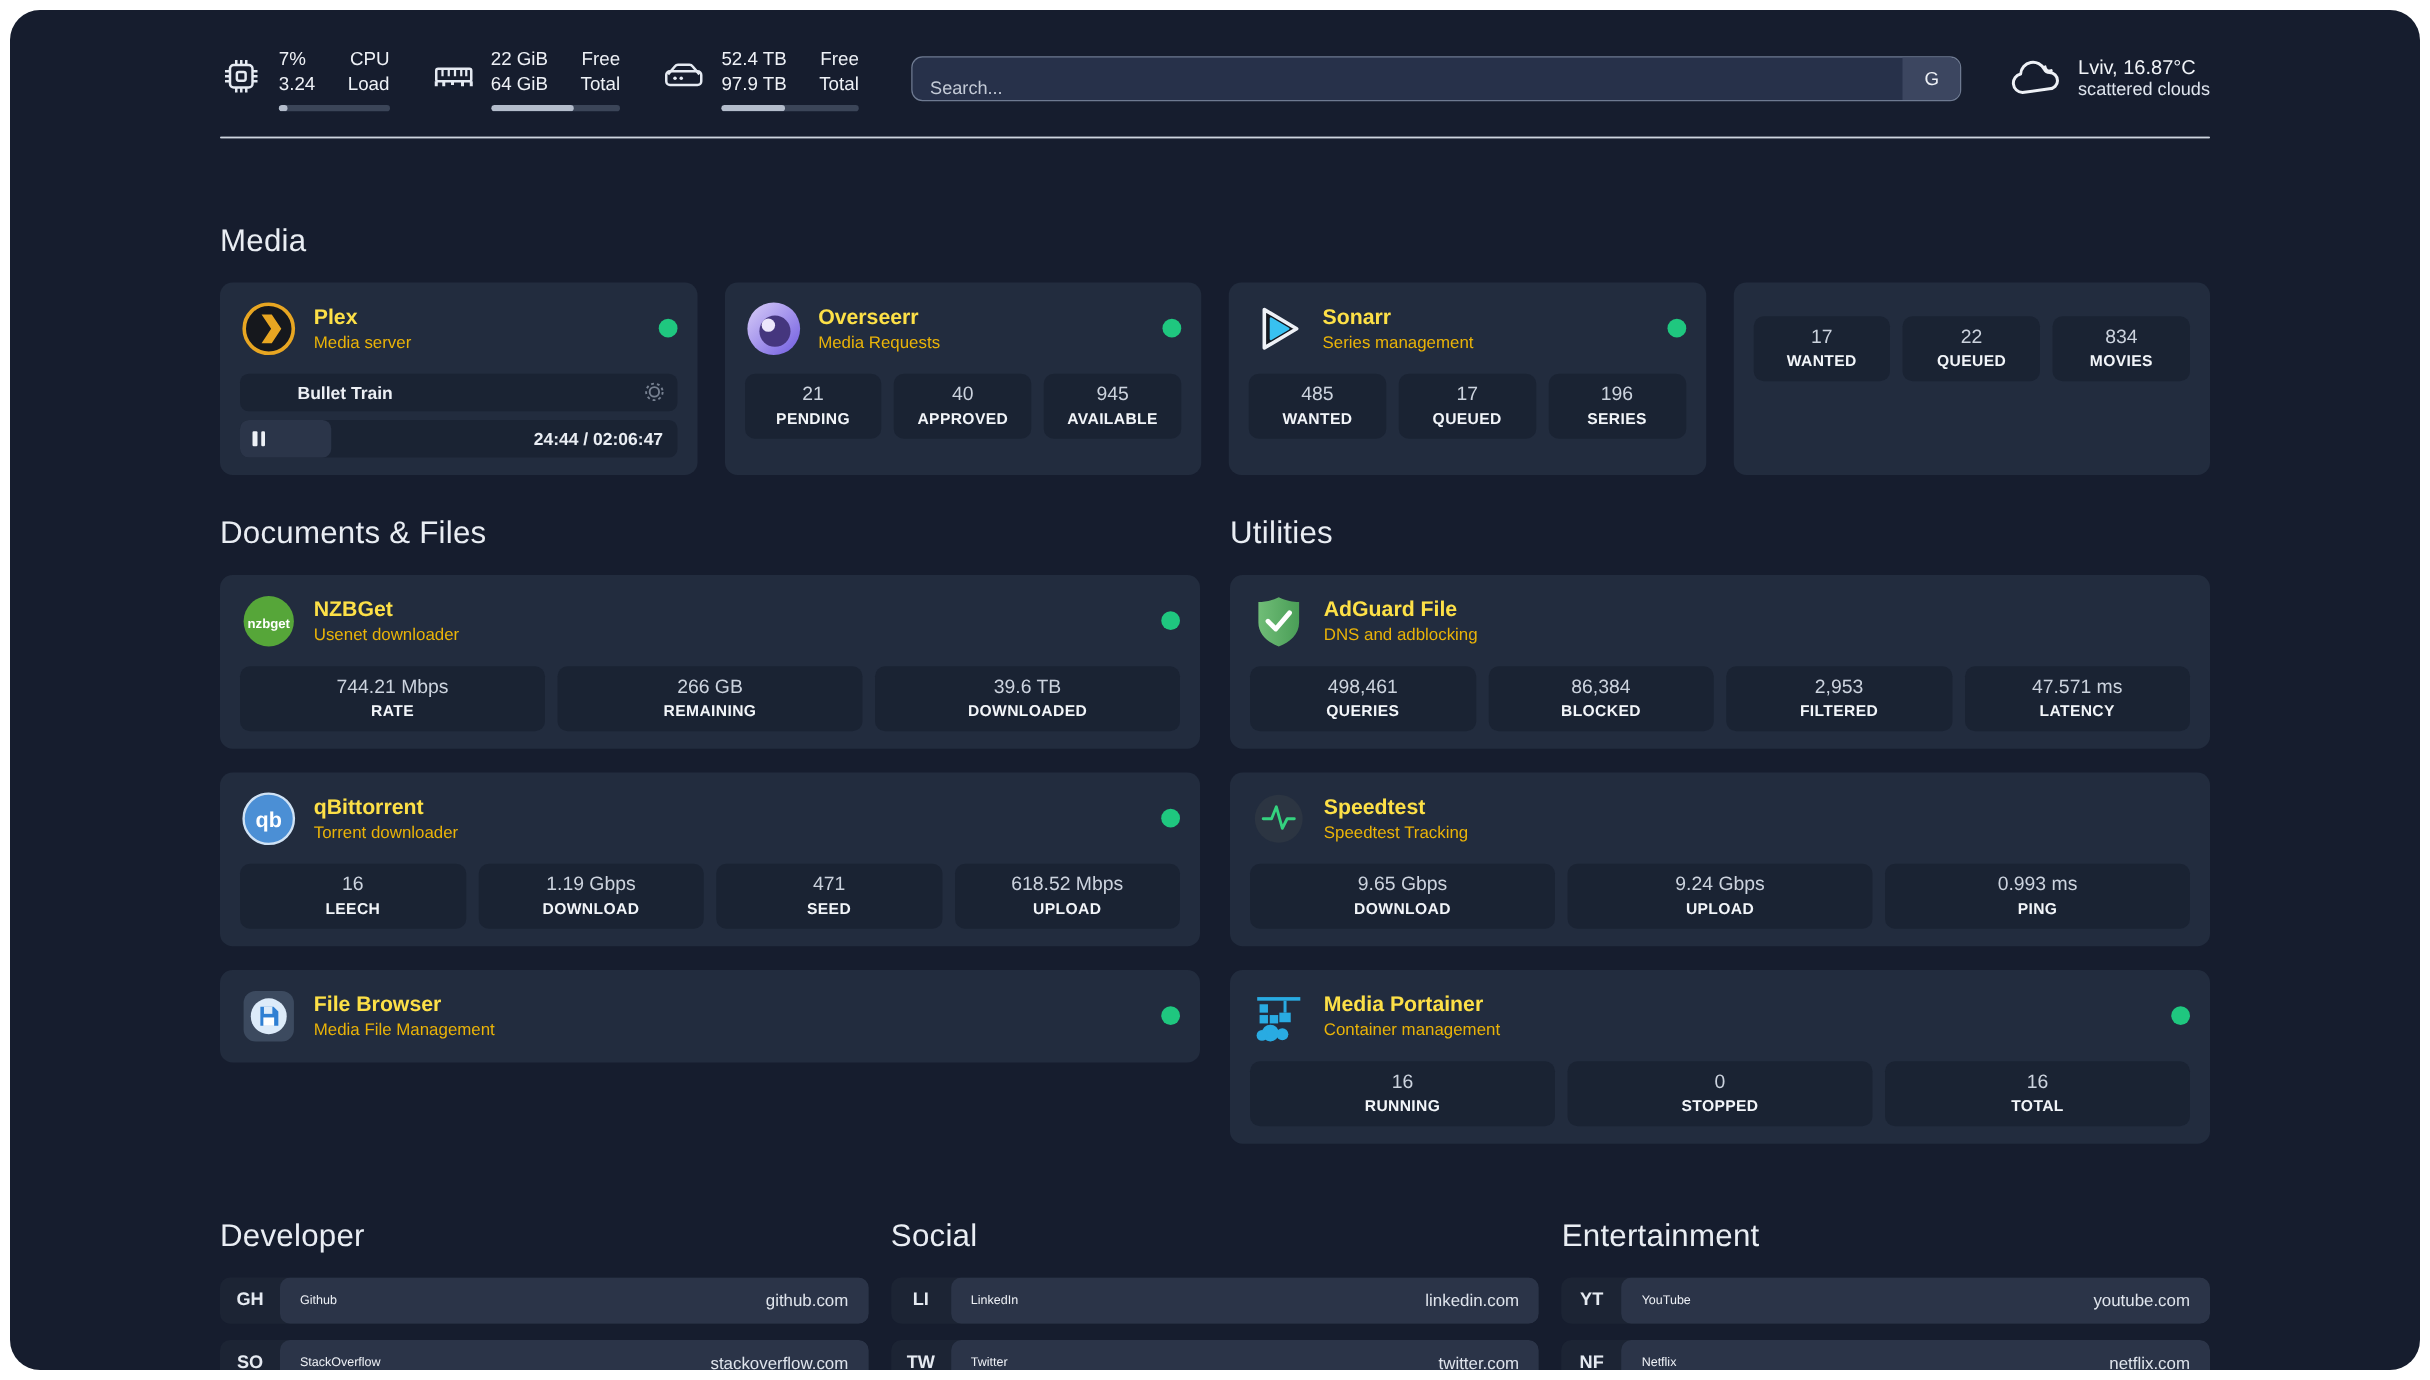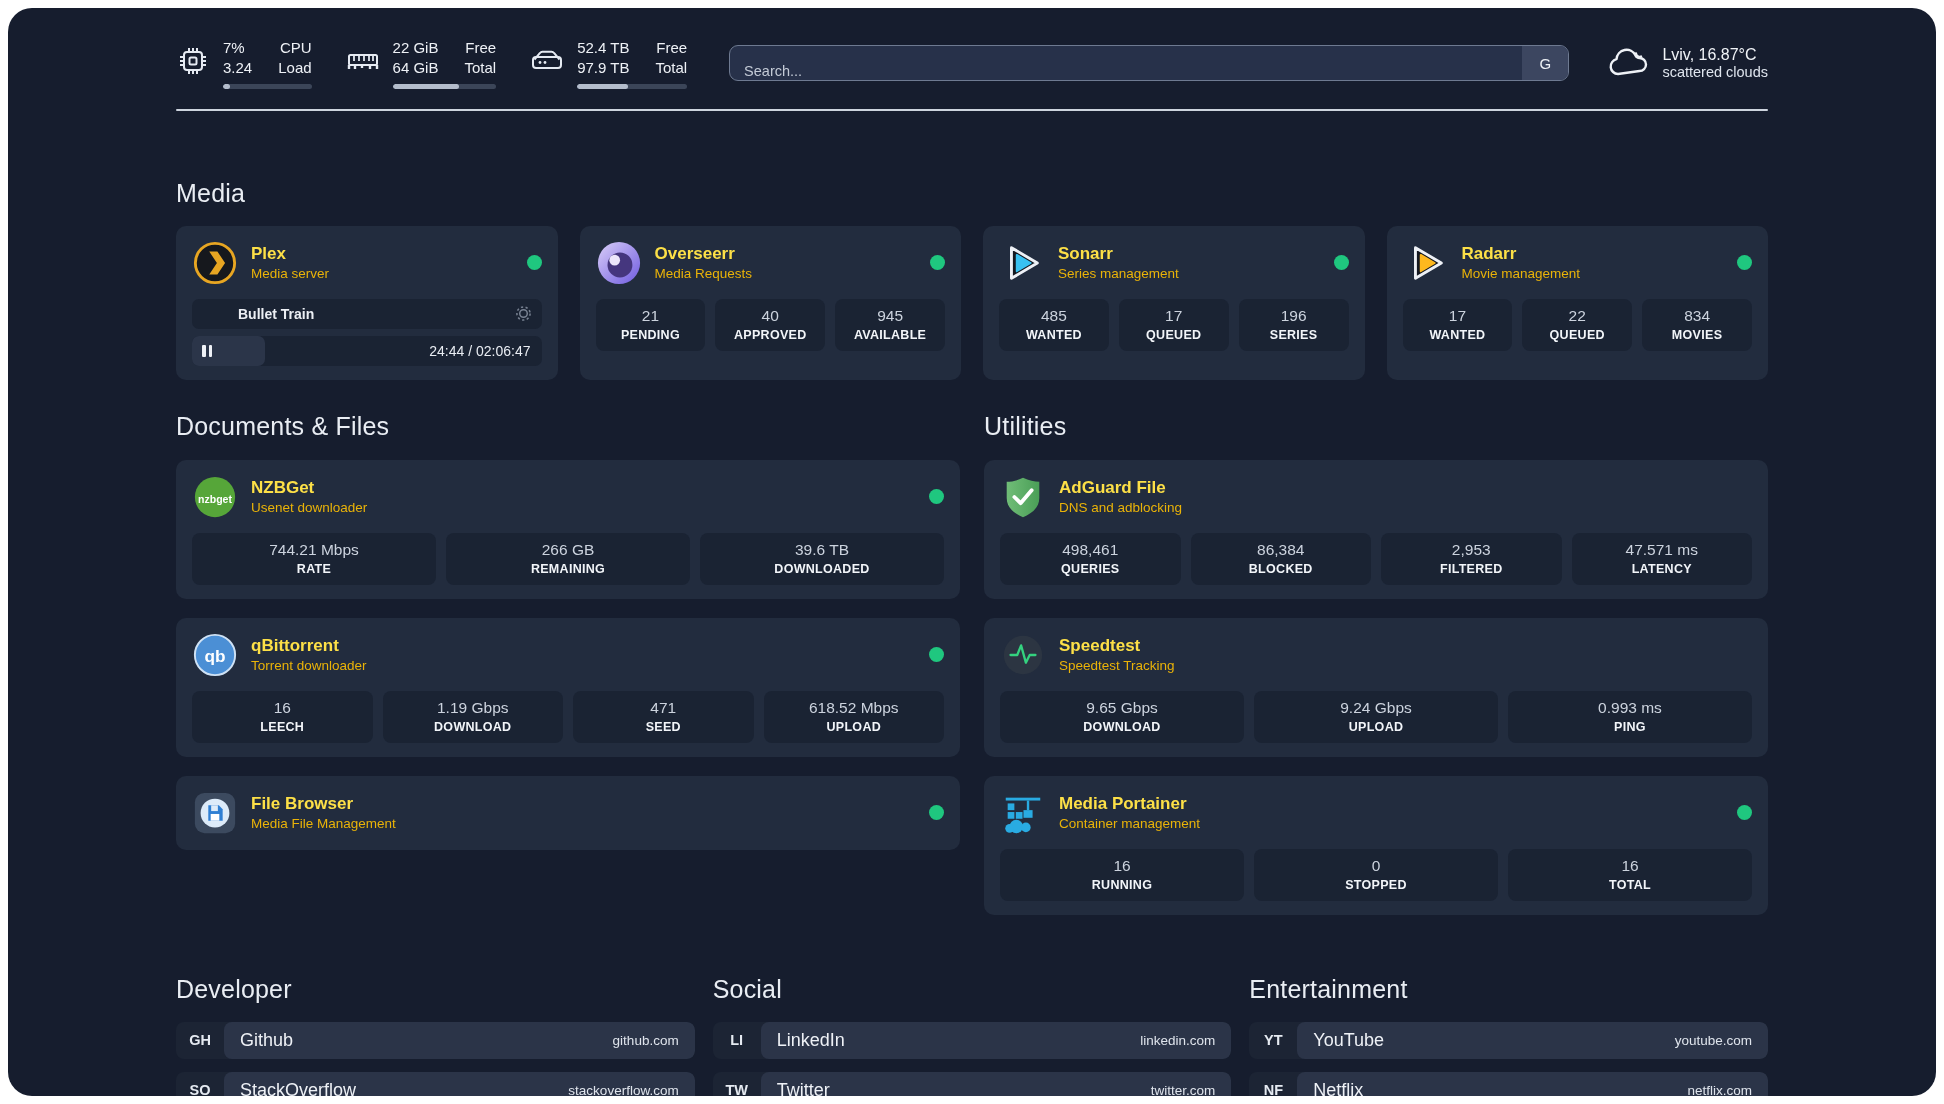--- a/index.html
+++ b/index.html
@@ -53,34 +53,34 @@
   .tile-label { font-size: 12.5px; font-weight: 700; color: #f2f5f9; margin-top: 3px; letter-spacing: 0.3px; }
 
   
   .player-row1 { margin-top: 13px; background: #1a2333; border-radius: 7px; height: 30px; display: flex; align-items: center; padding: 0 10px; }
   .np-title { font-size: 14px; font-weight: 600; color: #eceff4; padding-left: 36px; }
   .session-icon { margin-left: auto; width: 17px; height: 17px; opacity: .75; }
   .player-row2 { margin-top: 7px; background: #1a2333; border-radius: 7px; height: 30px; position: relative; }
   .player-fill { position: absolute; left: 0; top: 0; bottom: 0; background: #2b3549; border-radius: 7px; display: flex; align-items: center; padding-left: 10px; cursor: pointer; }
   .pause-icon { display: flex; gap: 3px; }
   .pause-icon span { display: block; width: 3.5px; height: 12px; background: #eef1f6; border-radius: 1px; }
-  .player-time { position: absolute; right: 11px; top: 0; bottom: 0; display: flex; align-items: center; font-size: 14px; font-weight: 400; color: #e9edf3; white-space: nowrap; }
+  .player-time { position: absolute; right: 11px; top: 0; bottom: 0; display: flex; align-items: center; font-size: 14px; font-weight: 700; color: #e9edf3; white-space: nowrap; }
 
   
   .two-col { display: grid; grid-template-columns: 1fr 1fr; gap: 24px; margin-top: 32px; }
   .col-stack { display: flex; flex-direction: column; }
   .col-stack .card { margin-top: 19px; }
 
   
   .links-zone { display: grid; grid-template-columns: 1fr 1fr 1fr; gap: 18px; margin-top: 60px; }
   .link-rows { display: flex; flex-direction: column; gap: 13px; margin-top: 18px; }
   .link-row { display: flex; align-items: stretch; background: #1c2434; border-radius: 8px; height: 37px; overflow: hidden; cursor: pointer; }
   .link-abbr { width: 48px; display: flex; align-items: center; justify-content: center; font-size: 14.5px; font-weight: 700; color: #e5eaf1; flex: 0 0 auto; }
   .link-pill { flex: 1; background: #2b3448; border-radius: 8px; display: flex; align-items: center; justify-content: space-between; padding: 0 16px; }
-  .link-name { font-size: 18px; color: #eef1f6; }
+  .link-name { font-size: 10px; color: #eef1f6; }
   .link-url { font-size: 13.5px; color: #dfe4ec; }
 
   svg { display: block; }
   .card { cursor: pointer; }
 </style>
 </head>
 <body>
 
 <div class="frame">
 
@@ -271,31 +271,20 @@
               <div class="tile-label">QUEUED</div>
             </div>
             <div class="tile">
               <div class="tile-value">196</div>
               <div class="tile-label">SERIES</div>
             </div>
           </div>
         </div>
 
         <div class="card">
-          <div class="app-header">
-            <svg class="app-icon" viewBox="0 0 48 48">
-              <path d="M13 8 L40 24 L13 40 Z" fill="#141820" stroke="#eef1f6" stroke-width="3" stroke-linejoin="round"></path>
-              <path d="M18.5 15.5 L33 24 L18.5 32.5 Z" fill="#fdb81e" stroke="#fdb81e" stroke-width="2" stroke-linejoin="round"></path>
-            </svg>
-            <div class="app-texts">
-              <div class="app-name">Radarr</div>
-              <div class="app-sub">Movie management</div>
-            </div>
-            <div class="status-dot"></div>
-          </div>
           <div class="stats cols-3">
             <div class="tile">
               <div class="tile-value">17</div>
               <div class="tile-label">WANTED</div>
             </div>
             <div class="tile">
               <div class="tile-value">22</div>
               <div class="tile-label">QUEUED</div>
             </div>
             <div class="tile">

